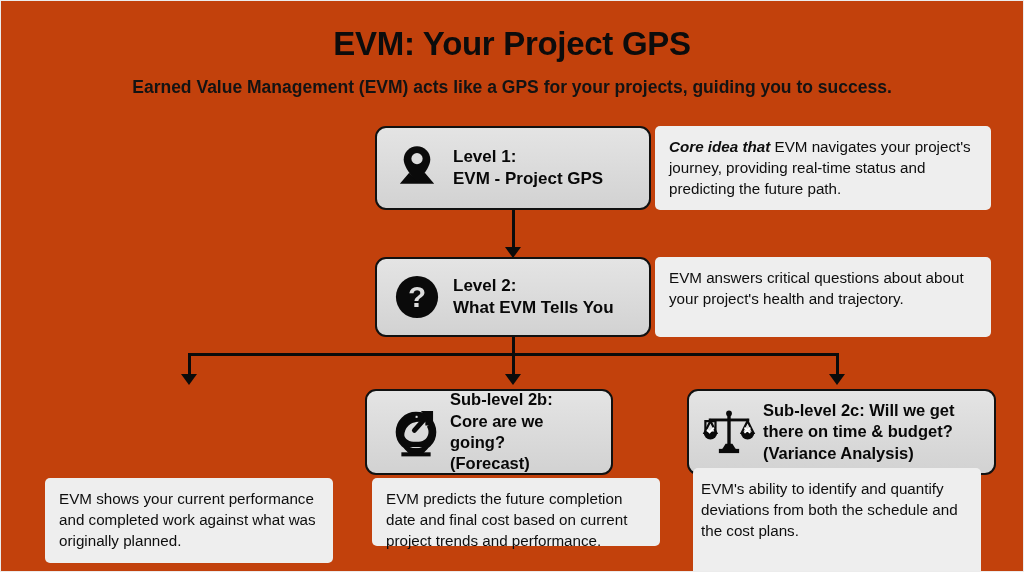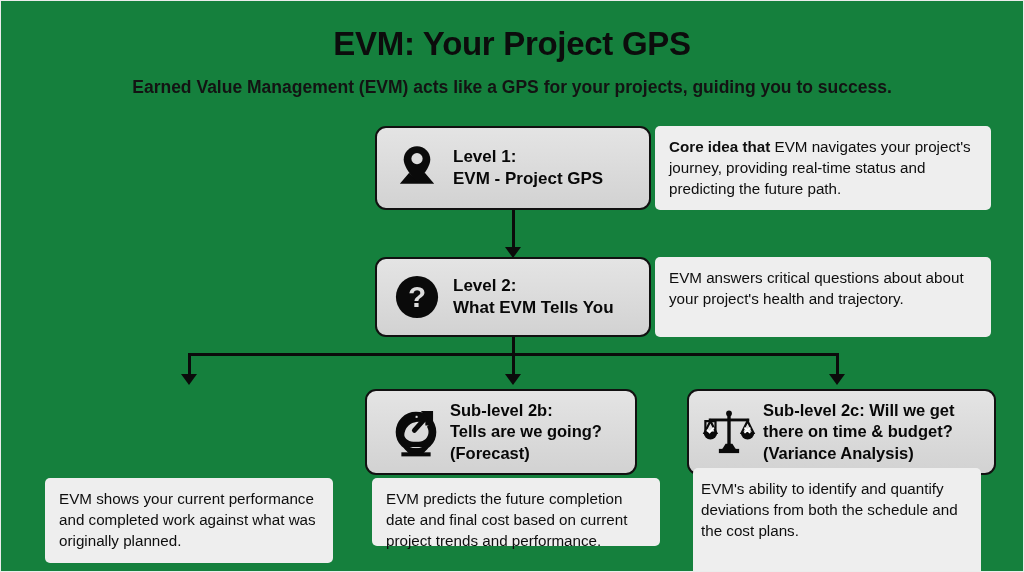--- a/index.html
+++ b/index.html
@@ -8,21 +8,21 @@
     background: #ffffff;
   }
   body {
     font-family: "Liberation Sans", sans-serif;
     -webkit-font-smoothing: antialiased;
   }
   #canvas {
     position: relative;
     width: 1024px;
     height: 572px;
-    background: #15803d;
+    background: #c2410c;
     box-sizing: border-box;
     border: 1px solid #ececec;
     overflow: hidden;
   }
 
   
   .title {
     position: absolute;
     left: 0; right: 0;
     top: 24px;
@@ -77,21 +77,21 @@
     box-sizing: border-box;
     background: #eeeeee;
     border-radius: 5px;
     padding: 11px 14px;
     font-size: 15.2px;
     line-height: 1.38;
     color: #0e0e0e;
     display: flex;
     align-items: flex-start;
   }
-  .desc b { font-weight: bold; }
+  .desc b { font-weight: bold; font-style: italic; }
 
   
   .vline {
     position: absolute;
     width: 3px;
     background: #0b0b0b;
   }
   .hline {
     position: absolute;
     height: 3px;
@@ -166,39 +166,39 @@
   <div class="arrowhead" style="left:504px; top:373px;"></div>
 
   <div class="vline" style="left:835px; top:352px; height:23px;"></div>
   <div class="arrowhead" style="left:828px; top:373px;"></div>
 
 
   <div class="desc" style="left:44px; top:477px; width:288px; height:85px;">
     <div>EVM shows your current performance and completed work against what was originally planned.</div>
   </div>
 
-  <div class="node sub" style="left:364px; top:388px; width:272px; height:86px;padding-left:21px;">
+  <div class="node sub" style="left:364px; top:388px; width:248px; height:86px;padding-left:21px;">
     <div class="ico">
       <svg width="52" height="52" viewBox="0 0 64 64" aria-hidden="true">
         <path d="M32 9 C19.3 9 9 19.3 9 32 C9 39.6 12.7 46.4 18.4 50.6 L45.6 50.6 C51.3 46.4 55 39.6 55 32
                  C55 27.5 53.7 23.3 51.5 19.8 L45.5 25.6 C46.7 27.5 47.4 29.7 47.4 32
                  C47.4 38.6 42 44 35.4 44 L28.6 44 C22 44 16.6 38.6 16.6 32 C16.6 25.4 22 20 28.6 20
                  L31.5 20 L31.5 12.4 Z" fill="#0a0a0a"></path>
         <circle cx="32" cy="32" r="22.5" fill="none" stroke="#0a0a0a" stroke-width="5"></circle>
         <path d="M15 37 C15 25 24 17 35 17" fill="none" stroke="#0a0a0a" stroke-width="5" stroke-linecap="round"></path>
         <path d="M34 8 L50 8 L50 24 L43.5 24 L43.5 19 L34 19 Z" fill="#0a0a0a"></path>
         <path d="M30 30 L48 10" stroke="#0a0a0a" stroke-width="6" stroke-linecap="round"></path>
         <path d="M38 6 L53 6 L53 21 Z" fill="#0a0a0a"></path>
         <path d="M17 52 L47 52 L41 58 L23 58 Z" fill="#0a0a0a"></path>
         <rect x="14" y="57" width="36" height="5" fill="#0a0a0a"></rect>
       </svg>
     </div>
     <div class="ntext">
       <div>Sub-level 2b:</div>
-      <div>Tells are we going?</div>
+      <div>Core are we going?</div>
       <div>(Forecast)</div>
     </div>
   </div>
 
   <div class="desc" style="left:371px; top:477px; width:288px; height:68px;">
     <div>EVM predicts the future completion date and final cost based on current project trends and performance.</div>
   </div>
 
   <div class="node sub" style="left:686px; top:388px; width:309px; height:86px;">
     <div class="ico">

